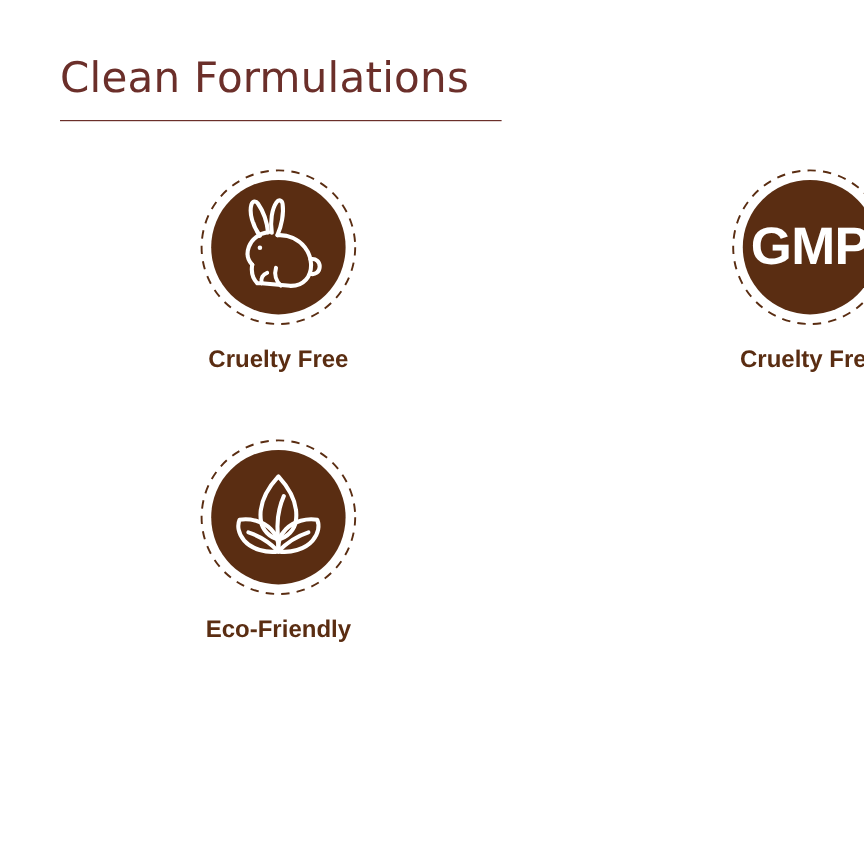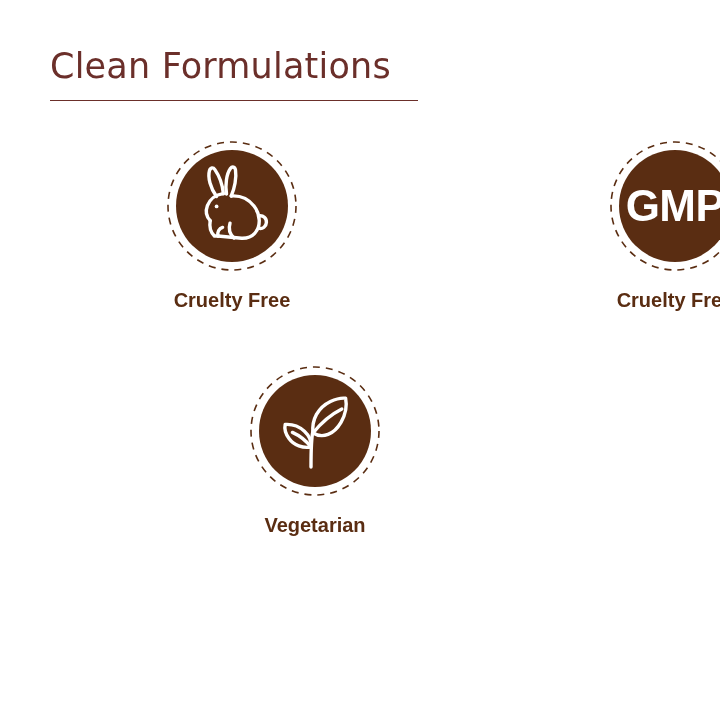--- a/index.html
+++ b/index.html
@@ -185,43 +185,45 @@
           </svg>
           <div class="disc-fill"></div>
           <div class="badge-art">
             <span class="gmp-text">GMP</span>
           </div>
         </div>
         <div class="badge-label">Cruelty Free</div>
       </div>
     </div>
 
-
-    <div class="badge-cell col-right">
+    <div class="badge-cell col-left">
       <div class="stack">
         <div class="badge-disc">
           <svg class="dashed-ring" viewBox="0 0 132 132">
             <circle cx="66" cy="66" r="64" fill="none" stroke="#5A2D12" stroke-width="1.6" stroke-dasharray="7 6" stroke-linecap="butt"></circle>
           </svg>
           <div class="disc-fill"></div>
           <div class="badge-art">
             <svg viewBox="0 0 112 112" width="112" height="112">
               <g fill="none" stroke="#FFFFFF" stroke-width="3.4" stroke-linecap="round" stroke-linejoin="round">
 
-                <path d="M52 92 C52 76 52 64 54 56"></path>
-
-                <path d="M54 58 C52.5 44.5 59.0 32.5 71.5 26.5 C77.4 23.7 83.0 22.8 86.6 23.2
-                         C88.0 30.0 86.6 39.4 82.0 47.4 C75.0 59.4 63.8 64.0 54 58 Z"></path>
-                <path d="M54 58 C62.0 48.0 72.0 39.4 82.8 34.0"></path>
-
-                <path d="M52 72 C44.0 73.4 34.8 70.4 30.0 63.6 C26.4 58.6 25.4 53.0 26.2 49.4
-                         C32.6 49.0 40.2 51.4 45.4 56.2 C50.6 61.0 52.6 66.6 52 72 Z"></path>
-                <path d="M52 72 C47.0 65.6 40.6 60.6 33.4 57.4"></path>
+                <path d="M56 22 C45 34 39.5 47 41.5 59.5 C42.6 66.6 48.4 72.6 56 74.5
+                         C63.6 72.6 69.4 66.6 70.5 59.5 C72.5 47 67 34 56 22 Z"></path>
+                <path d="M56 74.5 C54.2 62.0 55.8 49.0 60.5 38.5"></path>
+
+                <path d="M56 84.5 C46.0 86.0 34.0 83.0 27.5 75.5 C22.4 69.6 21.6 62.8 23.6 58.2
+                         C32.4 56.6 43.0 59.4 49.8 66.0 C54.6 70.7 56.6 77.6 56 84.5 Z"></path>
+                <path d="M56 84.5 C49.0 77.2 40.2 71.6 31.0 68.6"></path>
+
+                <path d="M56 84.5 C66.0 86.0 78.0 83.0 84.5 75.5 C89.6 69.6 90.4 62.8 88.4 58.2
+                         C79.6 56.6 69.0 59.4 62.2 66.0 C57.4 70.7 55.4 77.6 56 84.5 Z"></path>
+                <path d="M56 84.5 C63.0 77.2 71.8 71.6 81.0 68.6"></path>
               </g>
             </svg>
           </div>
         </div>
-        <div class="badge-label">Vegetarian</div>
+        <div class="badge-label">Eco-Friendly</div>
       </div>
     </div>
 
+
   </div>
 </div>
 
 </body></html>

